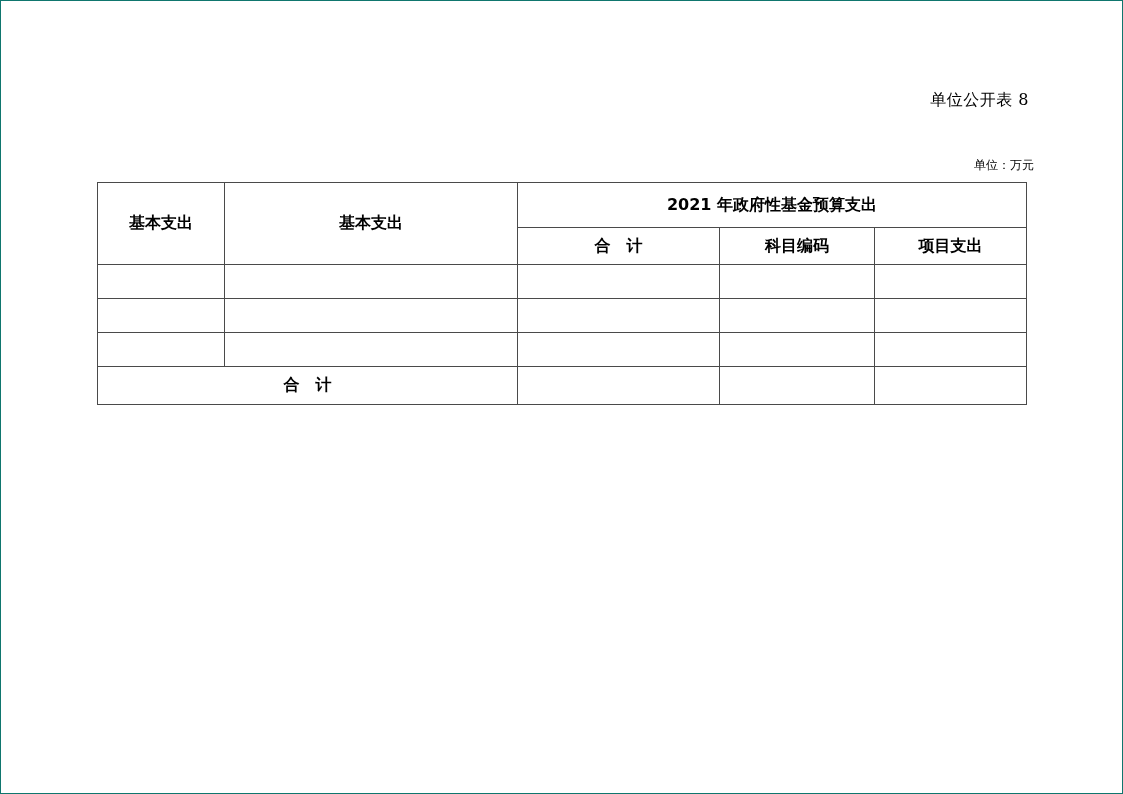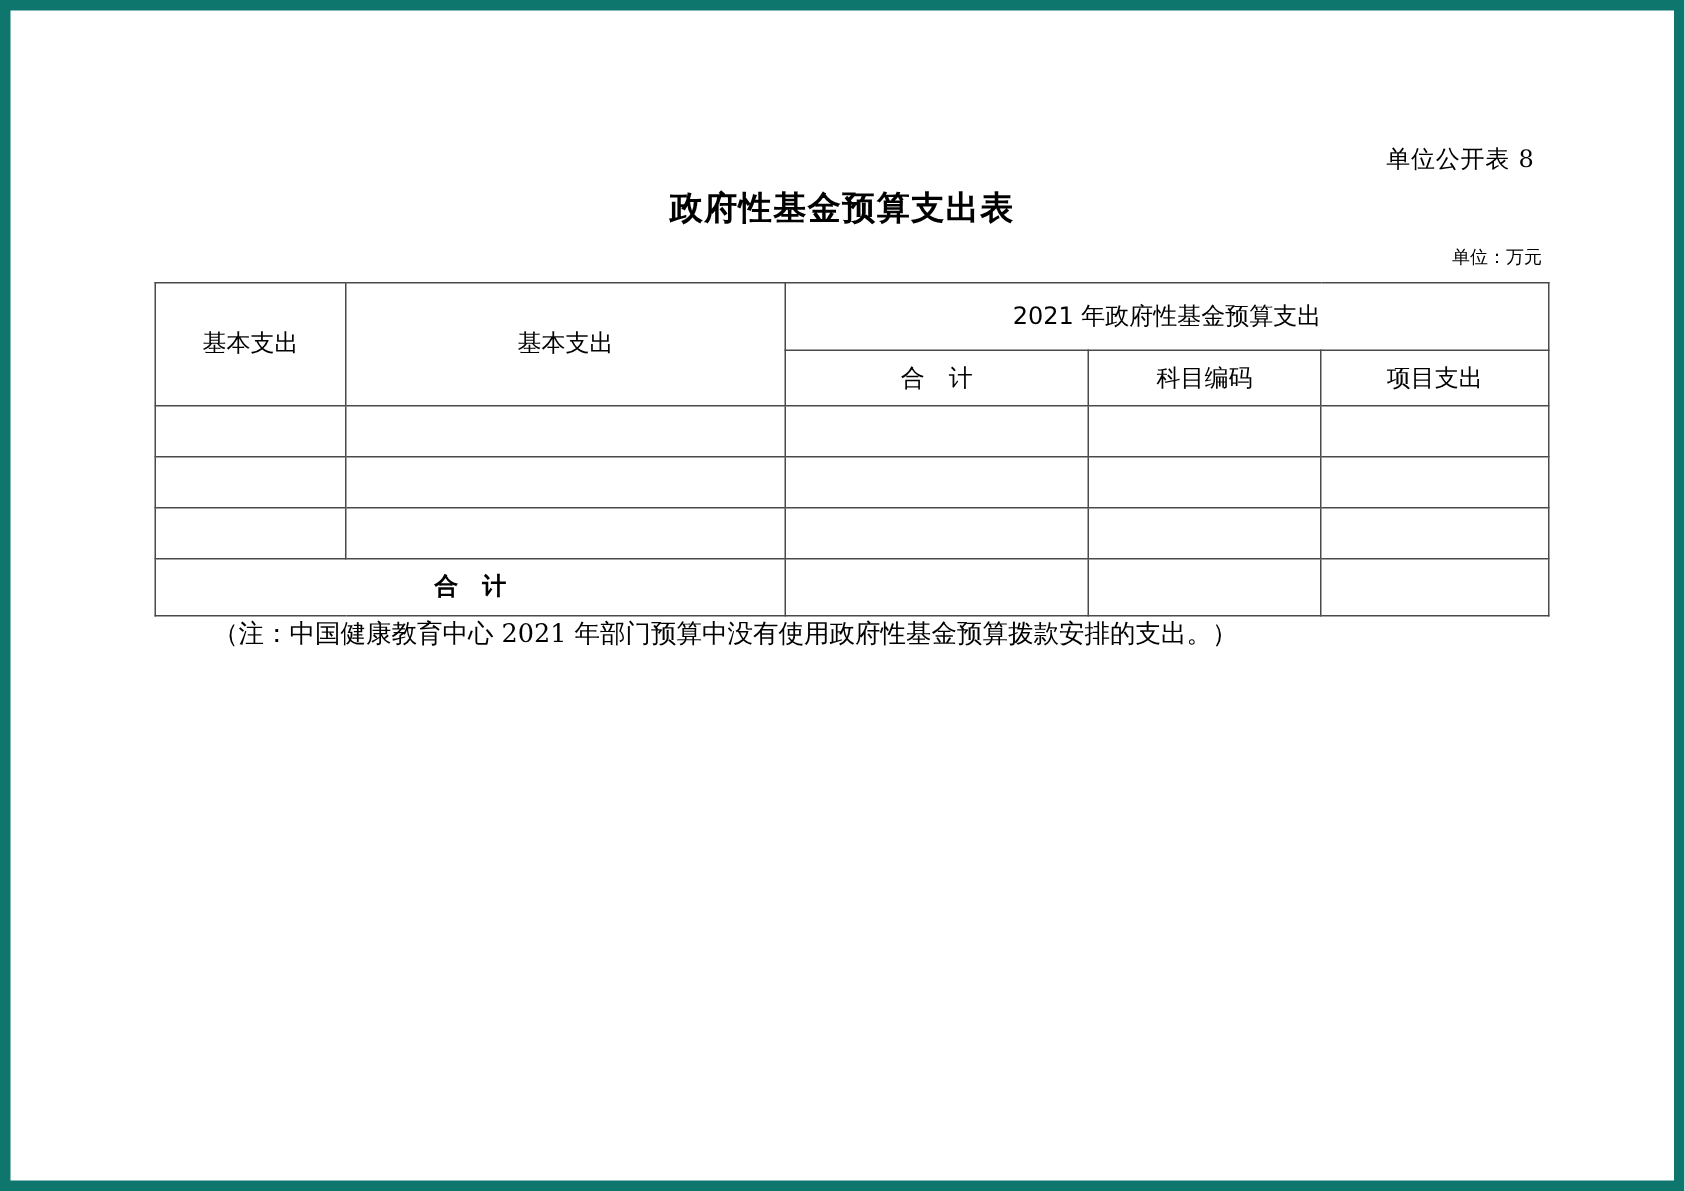--- a/index.html
+++ b/index.html
@@ -2,21 +2,21 @@
 <html><head>
 <meta charset="utf-8">
 <style>
   * { margin: 0; padding: 0; box-sizing: border-box; }
   html, body { background: #ffffff; }
   .page {
     position: relative;
     width: 1123px;
     height: 794px;
     background: #ffffff;
-    border: 7px solid #0f766e;
+    border: 1px solid #0f766e;
     overflow: hidden;
     color: #000000;
     font-family: "DejaVu Serif", "Liberation Serif", serif;
   }
   .doc-label {
     position: absolute;
     top: 89px;
     right: 93px;
     font-size: 16px;
     letter-spacing: 0.5px;
@@ -47,21 +47,21 @@
     width: 929px;
     border-collapse: collapse;
     table-layout: fixed;
   }
   table.budget-table th,
   table.budget-table td {
     border: 1px solid #4a4a4a;
     text-align: center;
     vertical-align: middle;
     font-family: "DejaVu Sans", "Liberation Sans", sans-serif;
-    font-weight: normal;
+    font-weight: bold;
     font-size: 16px;
     padding: 0;
   }
   tr.hdr-row-1 { height: 45px; }
   tr.hdr-row-2 { height: 37px; }
   tr.data-row  { height: 34px; }
   tr.total-row { height: 38px; }
   .note {
     position: absolute;
     left: 135px;
@@ -78,21 +78,20 @@
     font-size: 13px;
   }
 </style>
 </head>
 <body>
 
 <div class="page">
 
   <div class="doc-label">单位公开表 8</div>
 
-  <div class="doc-title">政府性基金预算支出表</div>
 
   <div class="unit-label">单位：万元</div>
 
   <table class="budget-table">
     <colgroup>
       <col style="width:127px">
       <col style="width:293px">
       <col style="width:202px">
       <col style="width:155px">
       <col style="width:152px">
@@ -133,16 +132,15 @@
 
       <tr class="total-row">
         <td colspan="2" style="font-weight:bold;">合　计</td>
         <td></td>
         <td></td>
         <td></td>
       </tr>
     </tbody>
   </table>
 
-  <div class="note">（注：中国健康教育中心 2021 年部门预算中没有使用政府性基金预算拨款安排的支出。）</div>
 
 
 </div>
 
 </body></html>

